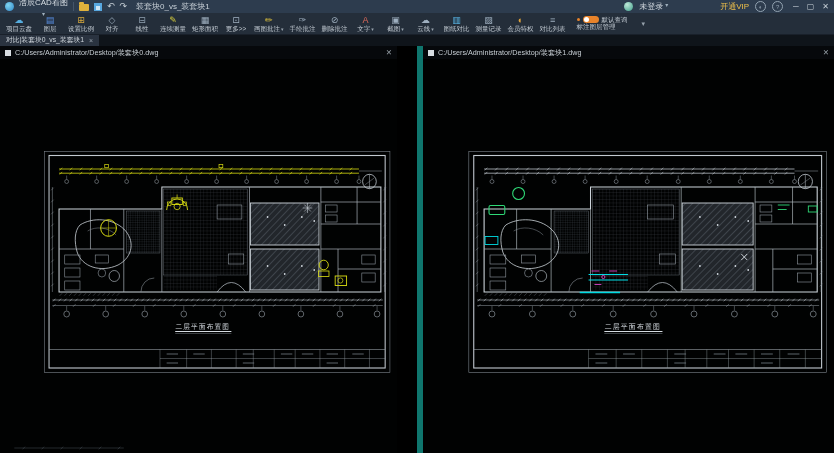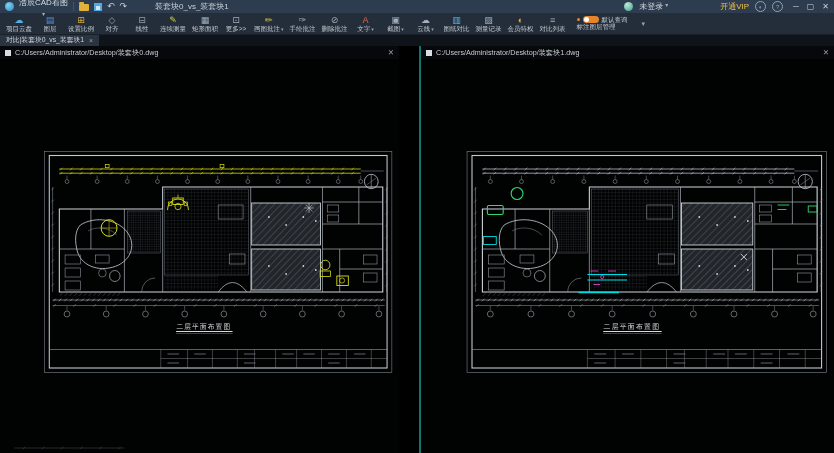--- a/index.html
+++ b/index.html
@@ -14,21 +14,21 @@
   .logo{width:9px;height:9px;border-radius:50%;
     background:radial-gradient(circle at 35% 35%,#7fd4f0,#2f86c8);flex:0 0 auto;}
   .appname{display:flex;align-items:center;gap:2px;color:#d8dfe5;flex-direction:column;}
   .caret-s{font-size:6px;color:#9fb0bd;}
   .sep-v{width:1px;height:9px;background:#44556a;}
   .folder-ic{width:10px;height:7px;background:#e0b23c;border-radius:1px;position:relative;margin-top:1px;}
   .folder-ic::before{content:"";position:absolute;top:-2px;left:0;width:5px;height:2px;background:#e0b23c;border-radius:1px 1px 0 0;}
   .save-ic{width:8px;height:8px;background:#58a8e0;position:relative;}
   .save-ic::after{content:"";position:absolute;left:2px;top:3px;width:4px;height:4px;background:#cfe6f5;}
   .qbtn{font-size:9px;line-height:9px;color:#c6cfd6;}
-  .doc-title{margin-left:23px;color:#c9d1d8;}
+  .doc-title{margin-left:4px;color:#c9d1d8;}
   .tb-right{margin-left:auto;display:flex;align-items:center;gap:6px;}
   .avatar{width:9px;height:9px;border-radius:50%;background:radial-gradient(circle at 35% 30%,#bfe8d8,#3f9f8a);}
   .login{display:flex;align-items:flex-start;gap:2px;color:#d2d9df;}
   .vip{color:#f0c14a;margin-left:46px;}
   .circ-ic{width:9px;height:9px;border:1px solid #93a3b1;border-radius:50%;
     display:flex;align-items:center;justify-content:center;font-size:6px;color:#93a3b1;line-height:1;}
   .winbtns{display:flex;align-items:center;gap:8px;margin-left:4px;font-size:8px;color:#c6cfd6;}
   
   .toolbar{height:21px;background:#242e3a;border-bottom:1px solid #19202a;
     display:flex;align-items:stretch;padding:0 3px;}
@@ -44,21 +44,21 @@
   .tg-row{display:flex;align-items:center;gap:3px;}
   .dd-caret{font-size:7px;color:#97a2ac;margin-left:10px;}
   
   .tabrow{height:11px;background:#0f141a;display:flex;align-items:stretch;}
   .tab{display:flex;align-items:center;gap:5px;background:#2a3340;padding:0 6px;
     font-size:6.8px;color:#d0d7dd;line-height:1;}
   .tab .x{color:#97a2ac;font-size:7px;}
   
   .workspace{height:408px;display:flex;background:#000;}
   .pane{width:401px;display:flex;flex-direction:column;}
-  .pane.right{width:415px;border-left:2px solid #0f766e;margin-left:20px;}
+  .pane.right{width:415px;border-left:6px solid #0f766e;margin-left:20px;}
   .pathbar{height:13px;background:#06080b;display:flex;align-items:center;gap:4px;
     padding:0 5px;font-size:7.2px;color:#c6cdd3;white-space:nowrap;}
   .fileicon{width:6px;height:6px;background:#d8dde2;flex:0 0 auto;}
   .pclose{margin-left:auto;color:#98a1a9;font-size:7.5px;line-height:1;}
   .canvas{flex:1;background:#010202;position:relative;}
   .canvas svg{position:absolute;left:0;top:0;width:100%;height:100%;}
 </style>
 </head>
 <body>
 

